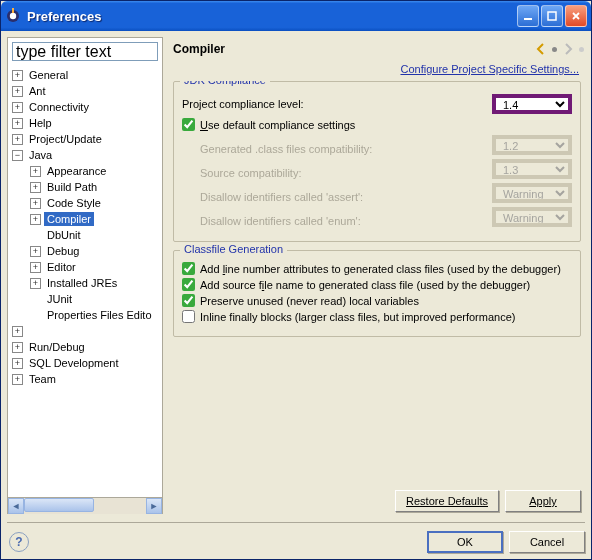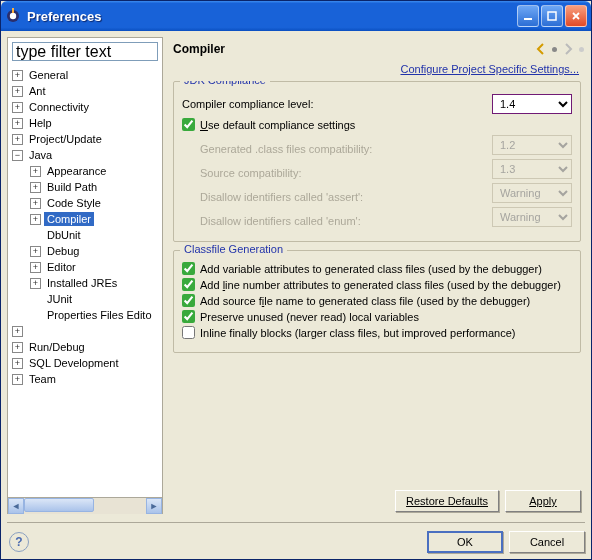--- a/index.html
+++ b/index.html
@@ -50,21 +50,21 @@
 .linkbar a { color: #2233aa; text-decoration: underline; cursor: pointer; }
 
 .content { flex: 1; overflow: auto; padding: 0 4px; }
 
 .group { border: 1px solid #c0bba6; margin-bottom: 8px; padding: 8px 8px 10px 8px; position: relative; border-radius: 2px; }
 .group-title { position: absolute; top: -8px; left: 6px; background: #ece9d8; padding: 0 4px; color: #2233aa; font-size: 11px; }
 
 .field-row { display: flex; align-items: center; margin: 4px 0; gap: 6px; }
 .field-row .label { flex: 1; }
 .field-row .label.disabled { color: #aca899; margin-top: 8px; }
-.field-row select { width: 80px; height: 20px; border: 1px solid #701a75; background: #fff; font-size:11px; padding-left:3px;}
+.field-row select { width: 80px; height: 20px; border: 4px solid #701a75; background: #fff; font-size:11px; padding-left:3px;}
 .field-row select:disabled { background: #ece9d8; color: #888; border-color:#c0bba6; }
 
 .check-row { display: flex; align-items: center; margin: 3px 0; gap: 5px; }
 .check-row input[type=checkbox] { width:13px;height:13px; accent-color: #39a93c; }
 .check-row .cl { cursor: pointer; }
 .check-row .cl u { text-decoration: underline; }
 
 .sub-indent { padding-left: 18px; }
 
 .btn-row { display:flex; justify-content:flex-end; gap:6px; padding:6px 4px 2px 0;text-decoration:underline; }
@@ -284,21 +284,21 @@
           <span class="dot" style="background:#ccc"></span>
         </div>
         <div class="linkbar">
           <a>Configure Project Specific Settings...</a>
         </div>
 
         <div class="content">
           <div class="group">
             <div class="group-title">JDK Compliance</div>
             <div class="field-row">
-              <span class="label">Compiler compliance level:</span>
+              <span class="label">Project compliance level:</span>
               <select><option>1.4</option></select>
             </div>
             <div class="check-row">
               <input type="checkbox" checked="" style="">
               <span class="cl"><u>U</u><span>se default compliance settings</span></span>
             </div>
             <div class="sub-indent">
               <div class="field-row">
                 <span class="label disabled">Generated .class files compatibility:</span>
                 <select disabled=""><option>1.2</option></select>
@@ -315,24 +315,20 @@
                 <span class="label disabled">Disallow identifiers called 'enum':</span>
                 <select disabled=""><option>Warning</option></select>
               </div>
             </div>
           </div>
 
           <div class="group">
             <div class="group-title">Classfile Generation</div>
             <div class="check-row">
               <input type="checkbox" checked="" style="">
-              <span class="cl">Add variable attributes to generated class files (used by the debugger)</span>
-            </div>
-            <div class="check-row">
-              <input type="checkbox" checked="" style="">
               <span class="cl"><span>Add </span><u>l</u><span>ine number attributes to generated class files (used by the debugger)</span></span>
             </div>
             <div class="check-row">
               <input type="checkbox" checked="" style="">
               <span class="cl"><span>Add source f</span><u>i</u><span>le name to generated class file (used by the debugger)</span></span>
             </div>
             <div class="check-row">
               <input type="checkbox" checked="" style="">
               <span class="cl">Preserve unused (never read) local variables</span>
             </div>

